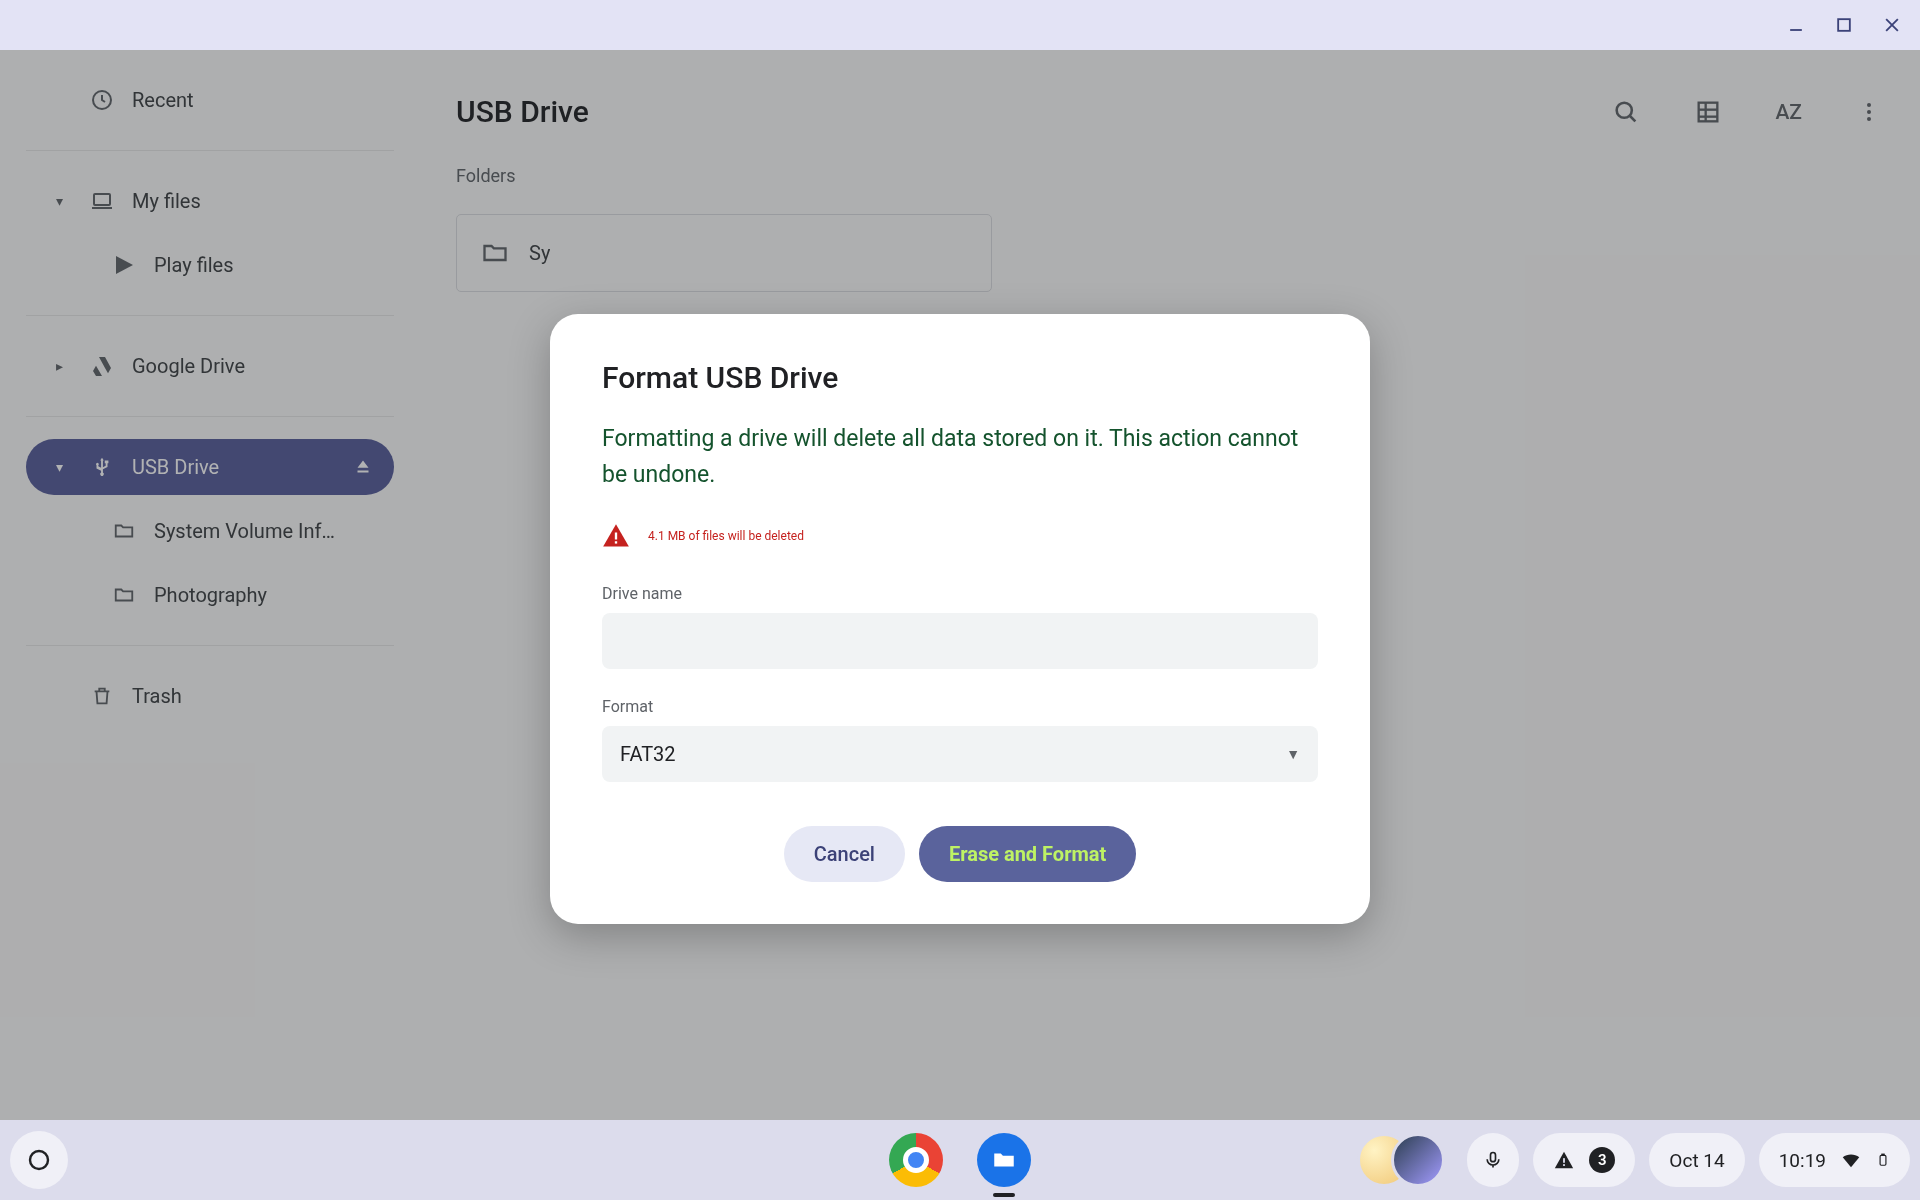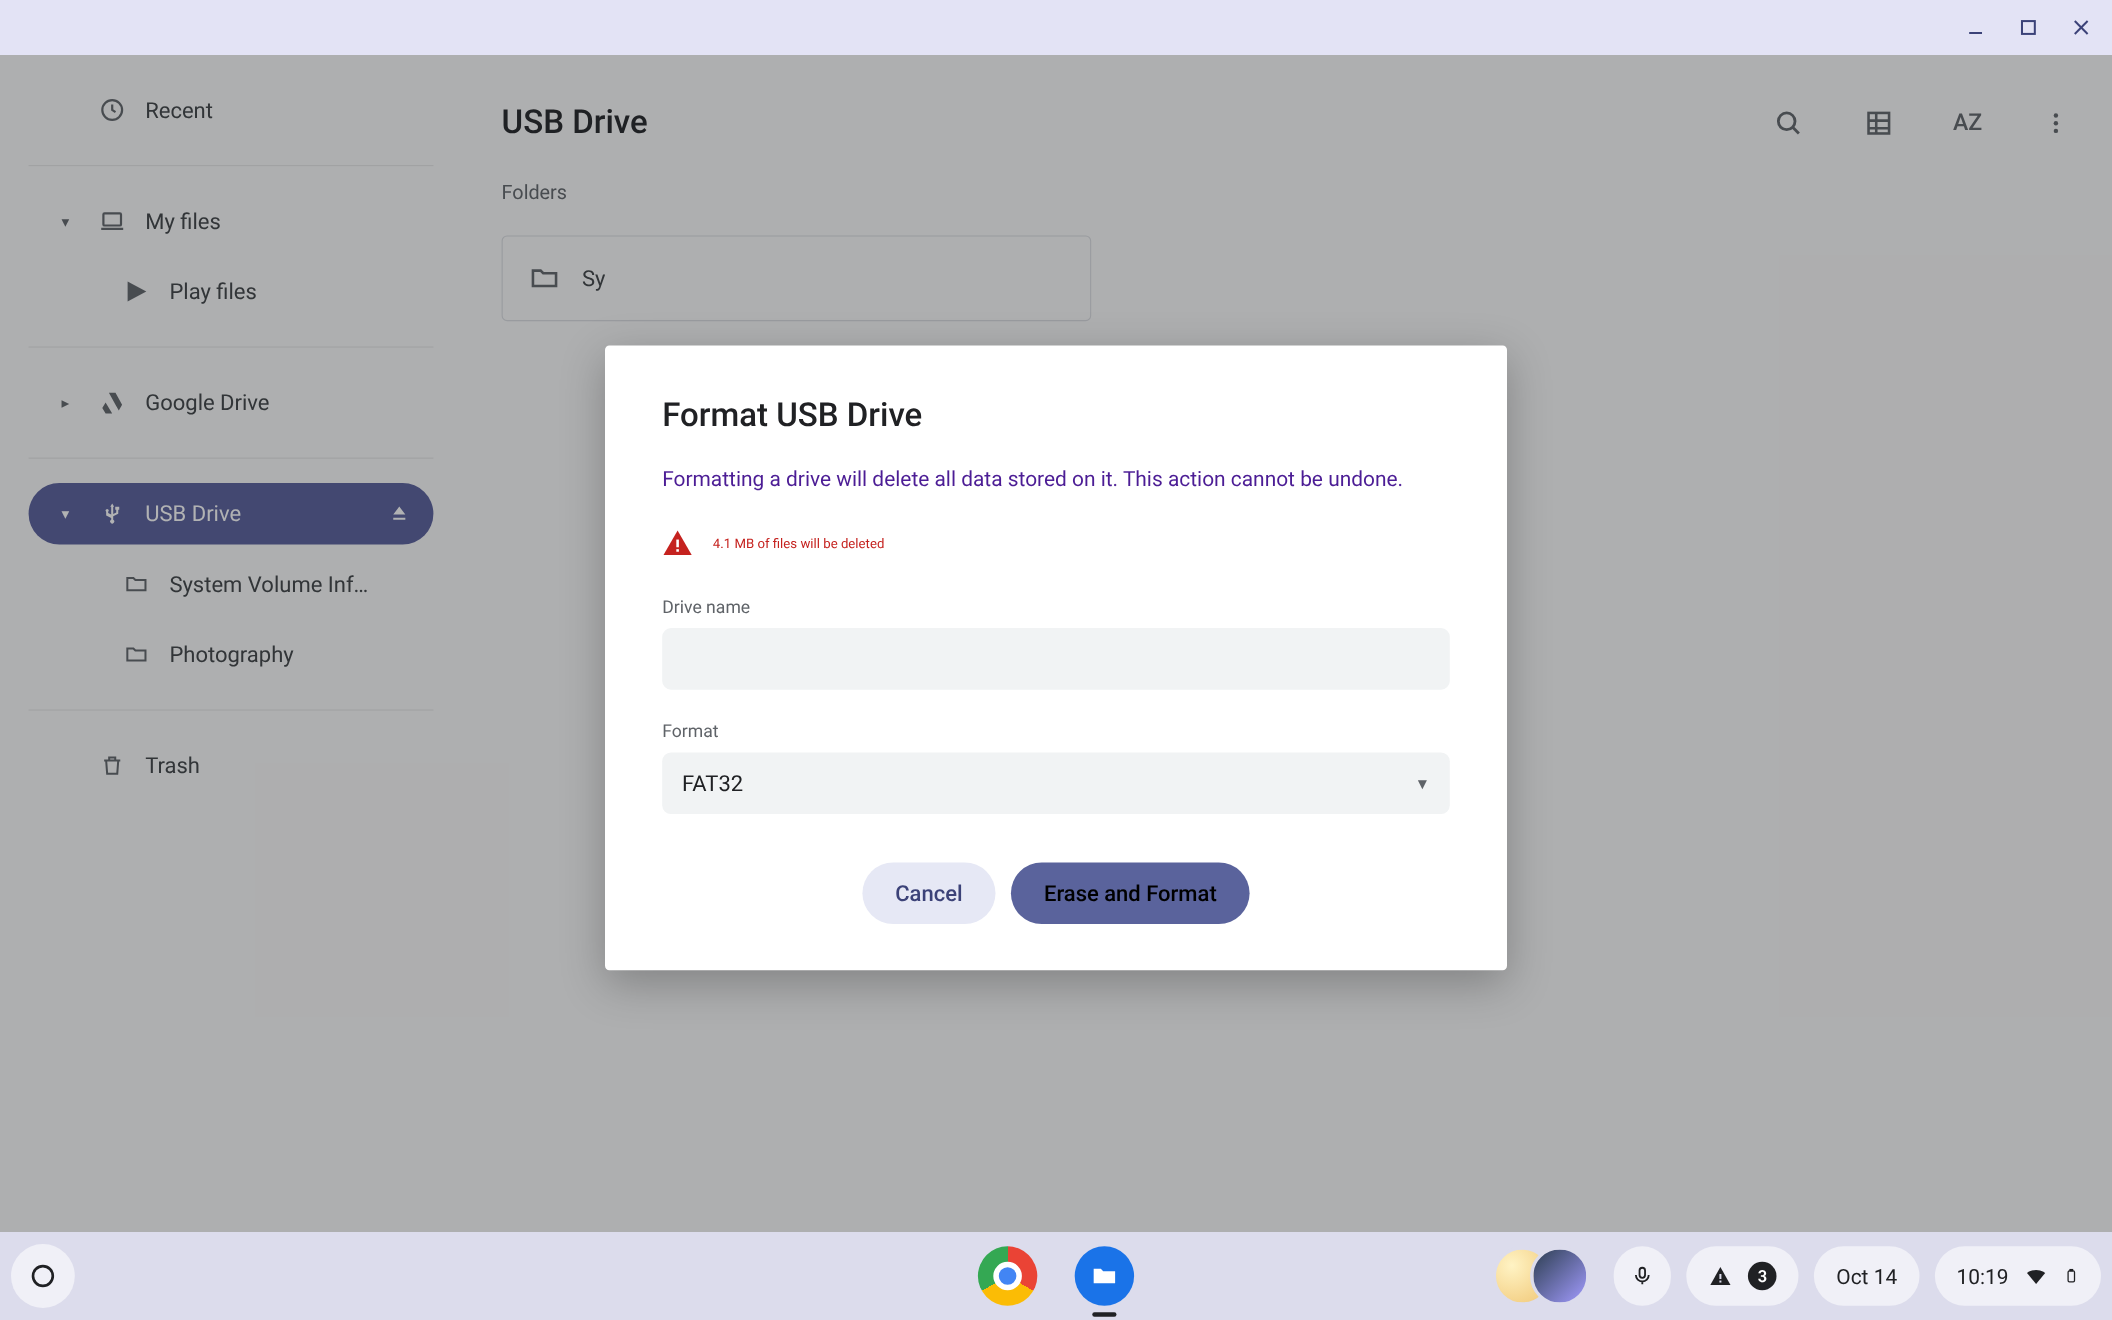--- a/index.html
+++ b/index.html
@@ -35,34 +35,34 @@
   .header-actions .icon-btn { width: 30px; height: 30px; display: flex; align-items: center; justify-content: center; cursor: pointer; margin-left: 12px; }
   .section-label { font-size: 18px; color: #5f6368; margin-bottom: 28px; }
   .folder-tile { width: 536px; height: 78px; border: 1px solid #dadce0; border-radius: 5px; display: flex; align-items: center; padding: 0 24px; gap: 20px; color: #3c4043; }
   .folder-tile .folder-icon { width: 28px; height: 28px; color: #5f6368; }
   .folder-tile .folder-name { font-size: 20px; white-space: nowrap; overflow: hidden; }
 
   
   .scrim { position: absolute; inset: 0; background: rgba(32,33,36,0.35); }
 
   
-  .dialog { position: absolute; top: 264px; left: 550px; width: 820px; background: #fff; border-radius: 4px; padding: 46px 52px 42px 52px; box-shadow: 0 12px 40px rgba(0,0,0,0.25); }
+  .dialog { position: absolute; top: 264px; left: 550px; width: 820px; background: #fff; border-radius: 28px; padding: 46px 52px 42px 52px; box-shadow: 0 12px 40px rgba(0,0,0,0.25); }
   .dialog-title { font-size: 30px; color: #202124; font-weight: 500; margin-bottom: 26px; }
-  .dialog-desc { font-size: 19px; color: #4c1d95; line-height: 1.55; margin-bottom: 30px; }
+  .dialog-desc { font-size: 23px; color: #14532d; line-height: 1.55; margin-bottom: 30px; }
   .dialog-warning { display: flex; align-items: center; gap: 18px; color: #c5221f; font-size: 12px; margin-bottom: 34px; }
   .dialog-warning .warn-icon { width: 28px; height: 28px; }
   .field-label { font-size: 16px; color: #5f6368; margin-bottom: 10px; }
   .text-input { width: 100%; height: 56px; background: #f1f3f4; border: none; border-radius: 8px; padding: 0 18px; font-size: 18px; margin-bottom: 28px; }
   .select-wrap { position: relative; margin-bottom: 44px; }
   .select { width: 100%; height: 56px; background: #f1f3f4; border: none; border-radius: 8px; padding: 0 18px; font-size: 20px; color: #202124; display: flex; align-items: center; justify-content: space-between; cursor: pointer; }
   .select .caret { color: #5f6368; font-size: 14px; }
   .dialog-actions { display: flex; justify-content: center; gap: 14px; }
   .btn { height: 56px; border-radius: 28px; border: none; padding: 0 30px; font-size: 20px; cursor: pointer; font-weight: 500; }
   .btn-cancel { background: #e6e8f5; color: #3c4278; }
-  .btn-primary { background: #5a639c; color: #000000; }
+  .btn-primary { background: #5a639c; color: #bef264; font-weight: bold; }
 
   
   .shelf { position: absolute; left: 0; right: 0; bottom: 0; height: 80px; background: #dcdcec; display: flex; align-items: center; padding: 0 10px; }
   .launcher { width: 58px; height: 58px; border-radius: 50%; background: #f0f0f7; display: flex; align-items: center; justify-content: center; color: #202124; }
   .shelf-center { position: absolute; left: 50%; transform: translateX(-50%); display: flex; gap: 32px; align-items: center; }
   .app-icon { width: 56px; height: 56px; border-radius: 50%; display: flex; align-items: center; justify-content: center; position: relative; }
   .app-icon.active::after { content: ""; position: absolute; bottom: -9px; left: 50%; transform: translateX(-50%); width: 22px; height: 4px; border-radius: 2px; background: #202124; }
   .chrome-ring { width: 54px; height: 54px; border-radius: 50%; background: conic-gradient(#ea4335 0 120deg, #fbbc05 120deg 240deg, #34a853 240deg 360deg); display: flex; align-items: center; justify-content: center; }
   .chrome-ring .inner { width: 26px; height: 26px; border-radius: 50%; background: #4285f4; border: 5px solid #fff; }
   .files-icon { width: 54px; height: 54px; border-radius: 50%; background: #1a73e8; display: flex; align-items: center; justify-content: center; }

